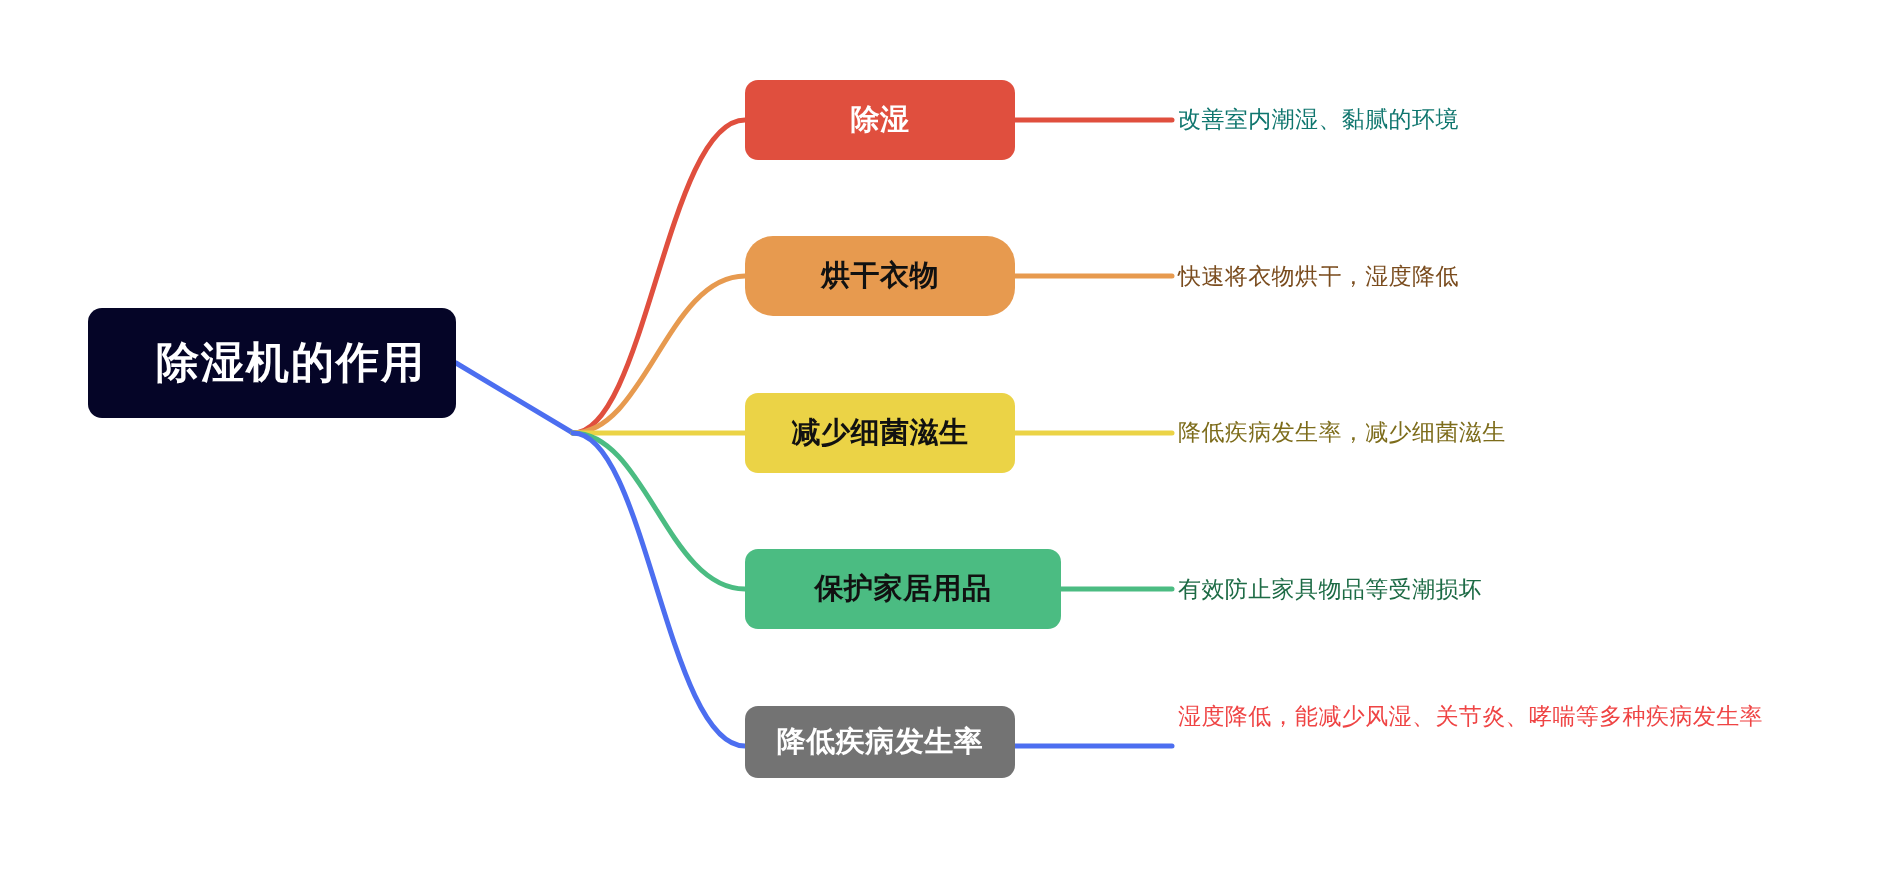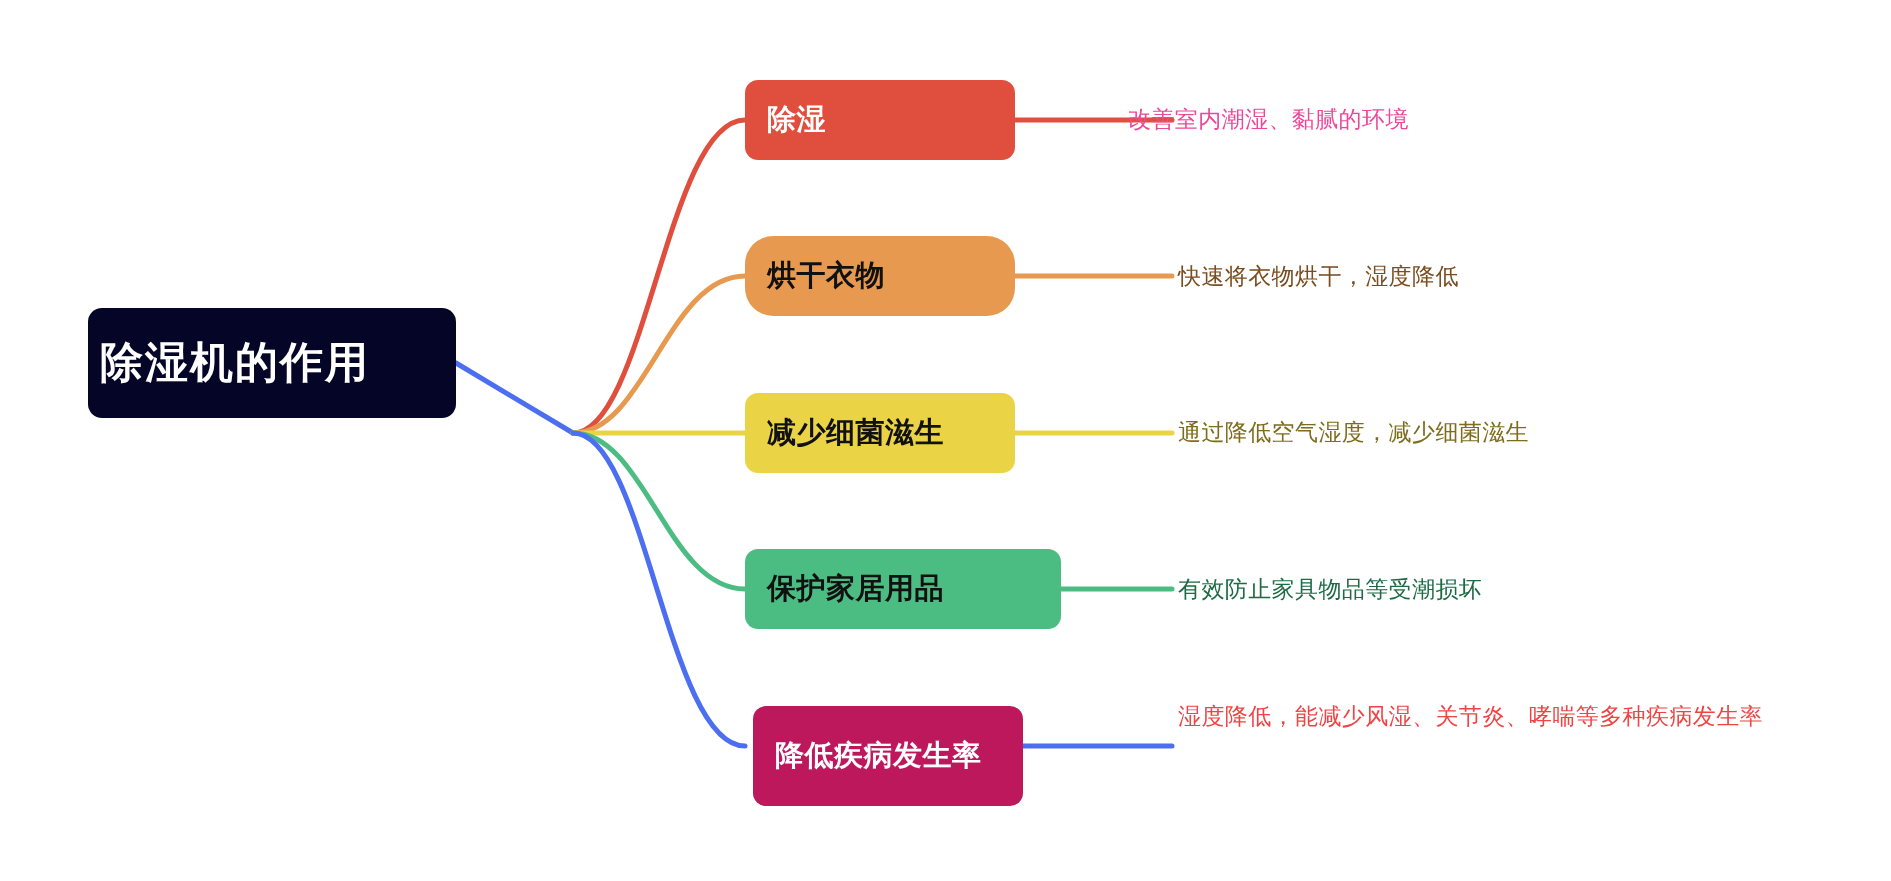--- a/index.html
+++ b/index.html
@@ -31,26 +31,27 @@
   .node {
     position: absolute;
     box-sizing: border-box;
     display: flex;
     align-items: center;
     border-radius: 12px;
     padding: 0 22px;
     font-weight: bold;
     white-space: nowrap;
     letter-spacing: 0.5px;
+    justify-content: center;
   }
   .node-root {
     border-radius: 14px;
     font-size: 43px;
-    justify-content: flex-start;
-    padding: 0 12px;
+    justify-content: flex-end;
+    padding: 0 30px;
     letter-spacing: 2px;
   }
   .node-branch {
     font-size: 29px;
     border-radius: 13px;
   }
   .leaf-text {
     position: absolute;
     box-sizing: border-box;
     font-size: 23px;
@@ -90,25 +91,25 @@
       </div>
       <div class="node node-branch" style="left: 745px; top: 236px; width: 270px; height: 80px; background: rgb(231, 154, 79); color: rgb(17, 17, 17); border-radius: 28px;">
         <span>烘干衣物</span>
       </div>
       <div class="node node-branch" style="left: 745px; top: 393px; width: 270px; height: 80px; background: rgb(235, 211, 70); color: rgb(17, 17, 17);">
         <span>减少细菌滋生</span>
       </div>
       <div class="node node-branch" style="left: 745px; top: 549px; width: 316px; height: 80px; background: rgb(75, 188, 130); color: rgb(17, 17, 17);">
         <span>保护家居用品</span>
       </div>
-      <div class="node node-branch" style="left: 745px; top: 706px; width: 270px; height: 100px; background: #be185d; color: rgb(255, 255, 255); margin-left: 8px;">
+      <div class="node node-branch" style="left: 745px; top: 706px; width: 270px; height: 72px; background: #737373; color: rgb(255, 255, 255);">
         <span>降低疾病发生率</span>
       </div>
     </div>
   <div id="leaf-text-container">
-      <div class="leaf-text" style="left: 1128px; top: 85px; width: 600px; height: 70px; color: #ec4899;">改善室内潮湿、黏腻的环境</div>
+      <div class="leaf-text" style="left: 1178px; top: 85px; width: 600px; height: 70px; color: #0f766e;">改善室内潮湿、黏腻的环境</div>
       <div class="leaf-text" style="left: 1178px; top: 242px; width: 600px; height: 70px; color: rgb(122, 76, 30);">快速将衣物烘干，湿度降低</div>
-      <div class="leaf-text" style="left: 1178px; top: 398px; width: 620px; height: 70px; color: rgb(125, 108, 27);">通过降低空气湿度，减少细菌滋生</div>
+      <div class="leaf-text" style="left: 1178px; top: 398px; width: 620px; height: 70px; color: rgb(125, 108, 27);">降低疾病发生率，减少细菌滋生</div>
       <div class="leaf-text" style="left: 1178px; top: 555px; width: 600px; height: 70px; color: rgb(29, 107, 69);">有效防止家具物品等受潮损坏</div>
       <div class="leaf-text" style="left: 1178px; top: 682px; width: 600px; height: 70px; color: #ef4444;">湿度降低，能减少风湿、关节炎、哮喘等多种疾病发生率</div>
     </div>
 
 </div>
 
 </body></html>

